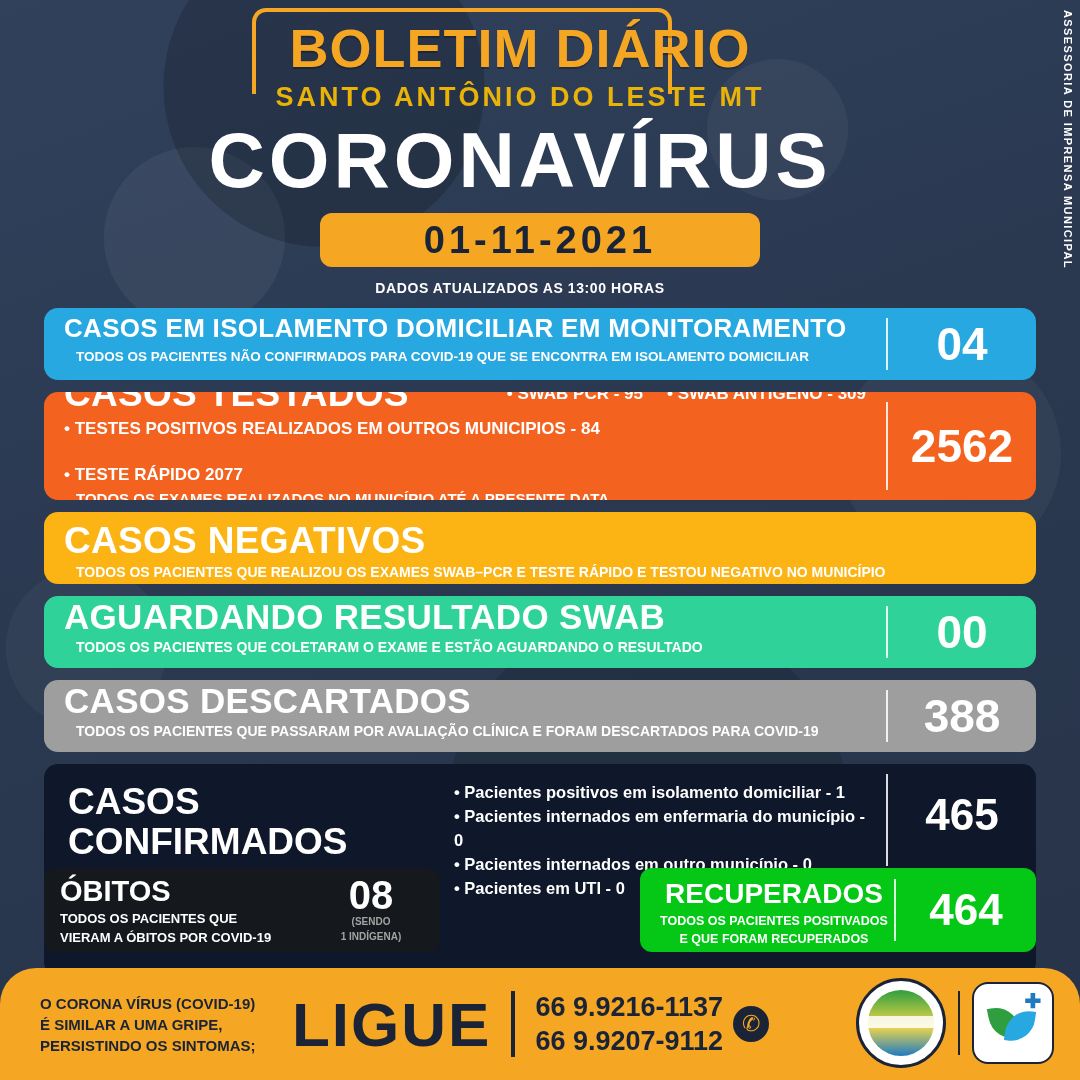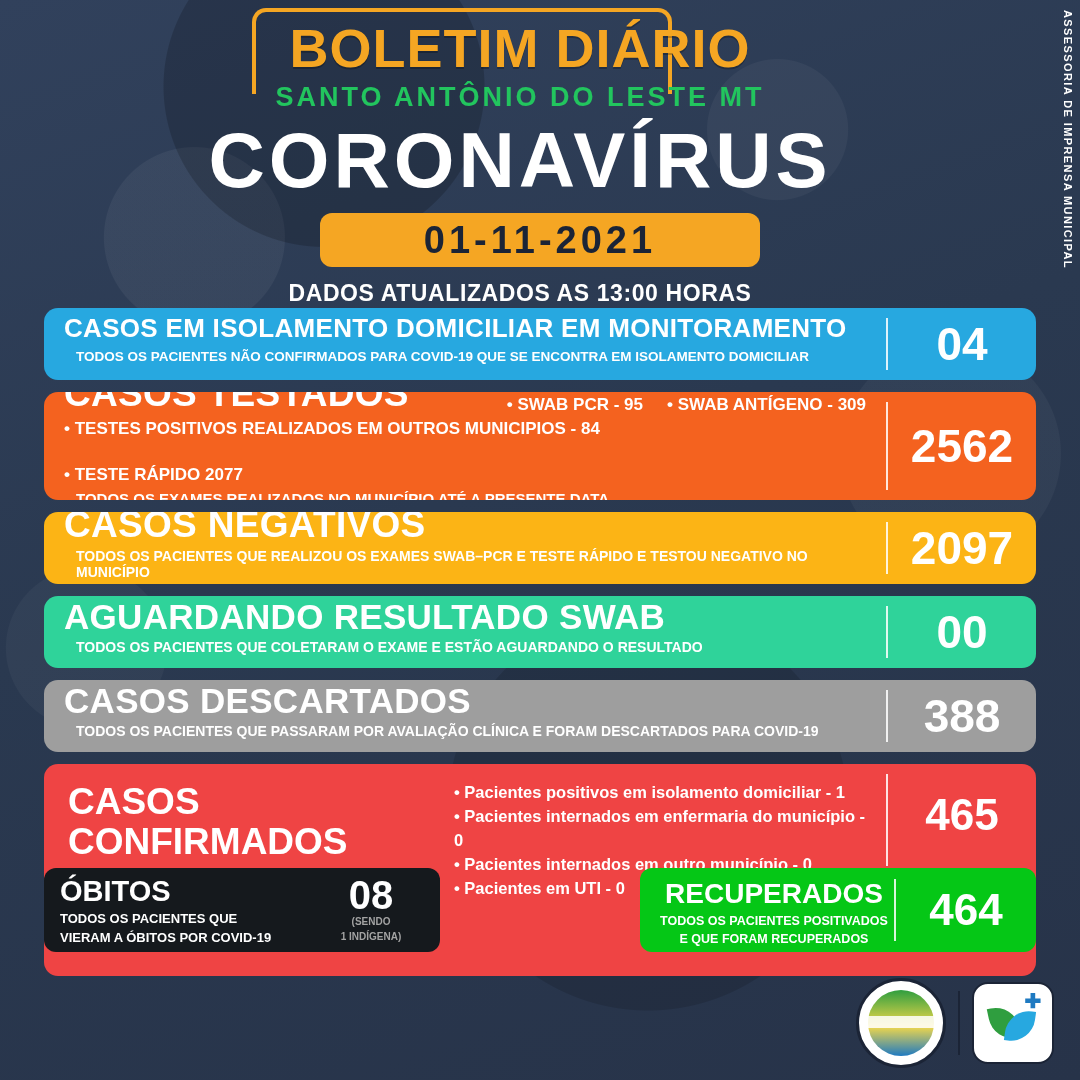--- a/index.html
+++ b/index.html
@@ -48,38 +48,38 @@
     box-sizing:border-box;
   }
   .title1{
     position:absolute;left:0;top:20px;width:1040px;text-align:center;
     color:#f5a623;font-size:54px;font-weight:bold;letter-spacing:1px;
     line-height:56px;
     text-shadow:0 2px 0 rgba(0,0,0,.25);
   }
   .title2{
     position:absolute;left:0;top:82px;width:1040px;text-align:center;
-    color:#22c55e;font-size:27px;font-weight:bold;letter-spacing:3px;
+    color:#eab308;font-size:27px;font-weight:bold;letter-spacing:3px;
   }
   .title3{
     position:absolute;left:0;top:118px;width:1040px;text-align:center;
     color:#ffffff;font-size:78px;font-weight:bold;letter-spacing:4px;
     line-height:84px;
   }
   .date-pill{
     position:absolute;left:320px;top:213px;width:440px;height:54px;
     background:#f5a623;border-radius:12px;
     display:flex;align-items:center;justify-content:center;
   }
   .date-pill span{
     color:#1b2436;font-size:38px;font-weight:bold;letter-spacing:4px;
   }
   .subtitle{
     position:absolute;left:0;top:280px;width:1040px;text-align:center;
-    color:#ffffff;font-size:23px;font-weight:bold;letter-spacing:.6px;
+    color:#ffffff;font-size:14px;font-weight:bold;letter-spacing:.6px;
   }
 
   
   .row{
     position:absolute;left:44px;width:992px;
     border-radius:14px;
     display:flex;align-items:stretch;
     box-sizing:border-box;
     overflow:hidden;
   }
@@ -100,47 +100,47 @@
   .row p{margin:12px;color:#ffffff;font-weight:bold;}
 
   
   #row-isolamento{top:308px;height:72px;background:#27a8e0;}
   #row-isolamento h2{font-size:26px;}
   #row-isolamento p{font-size:13.5px;margin-top:5px;}
 
   
   #row-testados{top:392px;height:108px;background:#f4621f;}
   #row-testados .left{padding-top:8px;}
-  .testados-top{display:flex;align-items:flex-end;gap:11px;}
+  .testados-top{display:flex;align-items:center;gap:11px;}
   .testados-top h2{font-size:37px;}
   .testados-bullets{display:flex;gap:24px;flex:1;justify-content:flex-end;padding-right:4px;}
   .testados-bullets span{color:#fff;font-size:17px;font-weight:bold;}
   .testados-line2{display:flex;gap:26px;margin-top:4px;flex-direction:column;}
   .testados-line2 span{color:#fff;font-size:17px;font-weight:bold;}
   #row-testados .sub{font-size:15px;margin-top:5px;}
 
   
-  #row-negativos{top:512px;height:72px;background:#fcb415;}
+  #row-negativos{top:512px;height:72px;background:#fcb415;flex-direction:column;}
   #row-negativos h2{font-size:37px;}
   #row-negativos p{font-size:14px;margin-top:2px;}
 
   
   #row-aguardando{top:596px;height:72px;background:#2fd39a;}
   #row-aguardando h2{font-size:35px;}
   #row-aguardando p{font-size:14px;margin-top:2px;}
 
   
   #row-descartados{top:680px;height:72px;background:#9e9e9e;}
   #row-descartados h2{font-size:35px;}
   #row-descartados p{font-size:14px;margin-top:2px;}
 
   
   #row-confirmados{
     position:absolute;left:44px;top:764px;width:992px;height:212px;
-    background:#ef4444;border-radius:14px;overflow:hidden;
+    background:#0f172a;border-radius:14px;overflow:hidden;
     display:flex;
   }
   #row-confirmados .cleft{
     width:400px;padding:18px 0 0 24px;box-sizing:border-box;
   }
   #row-confirmados .cleft h2{
     color:#fff;font-size:37px;font-weight:bold;line-height:40px;margin:0;
   }
   #row-confirmados .cmid{
     flex:1;padding:16px 8px 0 10px;
@@ -348,20 +348,34 @@
   <div id="card-recuperados">
     <div class="rlabel">
       <h3>RECUPERADOS</h3>
       <p>TODOS OS PACIENTES POSITIVADOS</p>
       <p>E QUE FORAM RECUPERADOS</p>
     </div>
     <div class="rdiv"></div>
     <div class="rnum">464</div>
   </div>
 
+  <div id="footer">
+    <div class="ftext">
+      <div>O CORONA VÍRUS (COVID-19)</div>
+      <div>É SIMILAR A UMA GRIPE,</div>
+      <div>PERSISTINDO OS SINTOMAS;</div>
+    </div>
+    <div class="ligue">LIGUE</div>
+    <div class="fdiv"></div>
+    <div class="phones">
+      <div>66 9.9216-1137</div>
+      <div>66 9.9207-9112</div>
+    </div>
+    <div class="wa">✆</div>
+  </div>
 
   <div class="logos">
     <div class="crest">
       <div class="inner">
         <div class="band"></div>
       </div>
     </div>
     <div class="logo-div"></div>
     <div class="healthlogo">
       <div class="leafA"></div>

